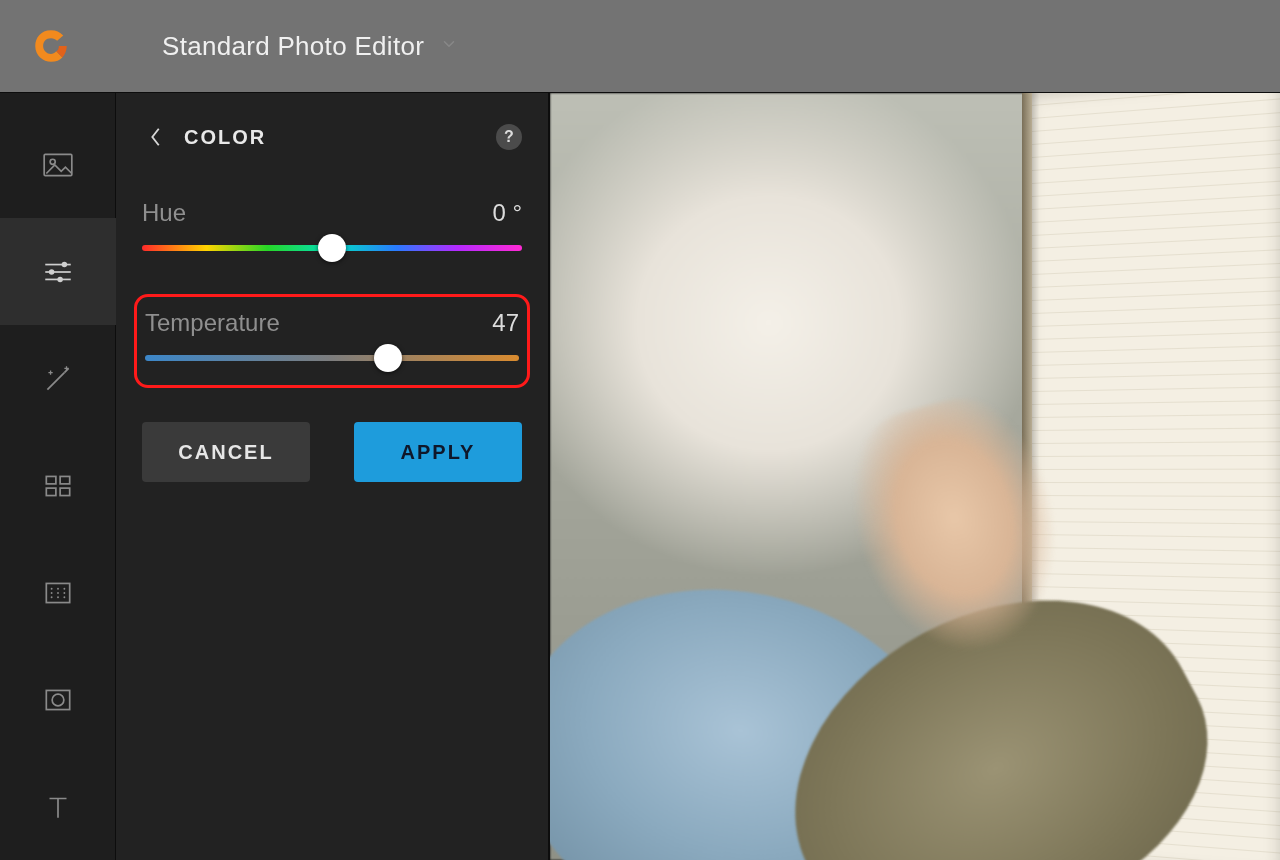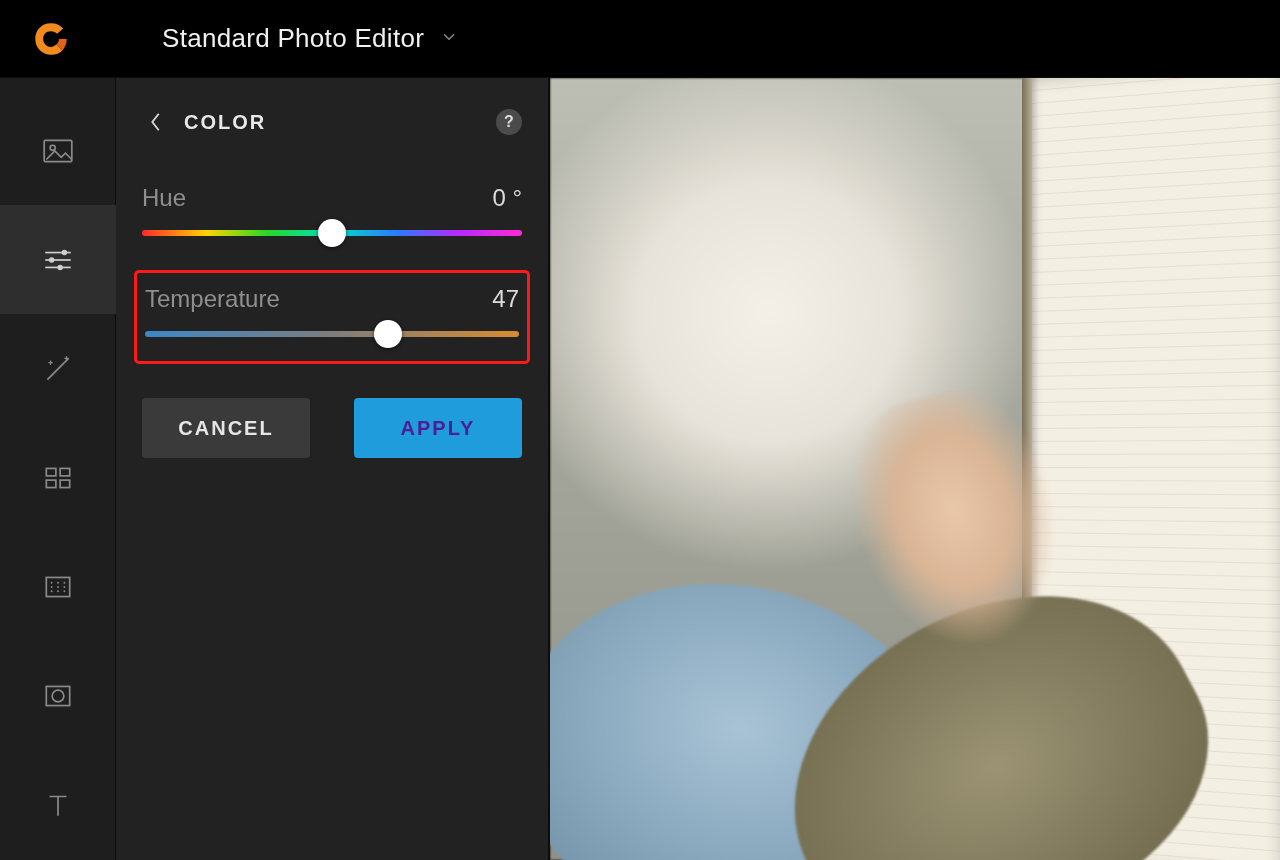--- a/index.html
+++ b/index.html
@@ -1,49 +1,49 @@
 <!DOCTYPE html>
 <html><head>
 <meta charset="utf-8">
 <style>
   * { box-sizing: border-box; margin: 0; padding: 0; }
   html, body { width: 1280px; height: 860px; overflow: hidden; font-family: -apple-system, "Segoe UI", Helvetica, Arial, sans-serif; background:#1a1a1a; }
   .app { width:1280px; height:860px; display:flex; flex-direction:column; }
-  .topbar { height:78px; background:#000000; display:flex; align-items:center; padding:0 30px 0 30px; border-bottom:1px solid #0d0d0d; }
+  .topbar { height:93px; background:#737373; display:flex; align-items:center; padding:0 30px 0 30px; border-bottom:1px solid #0d0d0d; }
   .logo { width:42px; height:42px; margin-right: 90px; }
   .app-title { color:#f0f0f0; font-size:26px; font-weight:400; letter-spacing:0.3px; }
   .title-caret { margin-left:16px; color:#888; }
   .title-caret svg { width:18px; height:18px; }
   .body { flex:1; display:flex; min-height:0; }
   .toolrail { width:116px; background:#1e1e1e; border-right:1px solid #0d0d0d; display:flex; flex-direction:column; align-items:center; padding-top:18px; gap:0; }
   .tool { width:116px; height:116px; display:flex; align-items:center; justify-content:center; color:#8a8a8a; cursor:pointer; }
   .tool.active { background:#2e2e2e; color:#cfcfcf; }
   .tool svg { width:34px; height:34px; stroke:currentColor; fill:none; stroke-width:1.6; }
   .tool.grid svg rect { fill:none; }
   .panel { width:434px; background:#222222; padding:20px 26px 0 26px; display:flex; flex-direction:column; position:relative; border-right:2px solid #0d0d0d;}
   .panel-header { display:flex; align-items:center; height:48px; margin-bottom:30px; }
   .back-btn { width:28px; height:28px; color:#d8d8d8; cursor:pointer; margin-right:14px; display:flex; align-items:center; justify-content:center;}
   .back-btn svg { width:16px; height:22px; stroke:#d8d8d8; stroke-width:2; fill:none; }
   .panel-title { color:#e8e8e8; font-size:20px; font-weight:600; letter-spacing:2px; }
   .help-btn { margin-left:auto; width:26px; height:26px; border-radius:50%; background:#4b4b4b; color:#ddd; display:flex; align-items:center; justify-content:center; font-size:16px; font-weight:700; cursor:pointer;}
-  .sliders { display:flex; flex-direction:column; gap:0; }
+  .sliders { display:flex; flex-direction:column; gap:9px; }
   .slider-block { padding: 8px 0 16px 0; }
-  .slider-block.highlight { border:3px solid #ff1a1a; border-radius:5px; padding:12px 8px 24px 8px; margin:0 -8px; }
+  .slider-block.highlight { border:3px solid #ff1a1a; border-radius:14px; padding:12px 8px 24px 8px; margin:0 -8px; }
   .slider-row1 { display:flex; align-items:baseline; justify-content:space-between; margin-bottom:18px; }
   .slider-label { color:#8f8f8f; font-size:24px; font-weight:400; }
   .slider-value { color:#dcdcdc; font-size:24px; font-weight:400; }
   .track { position:relative; height:6px; border-radius:3px; }
   .track.hue { background: linear-gradient(90deg,#ff2a2a 0%,#ffd400 17%,#27d727 33%,#00e0c0 50%,#2a7bff 67%,#b52aff 83%,#ff2ad4 100%); }
   .track.saturation { background: linear-gradient(90deg,#8c8c8c 0%,#9a5b4a 50%,#ff2a2a 100%); }
   .track.temperature { background: linear-gradient(90deg,#3c87c9 0%,#7d7d7d 50%,#d98b2f 100%); }
   .thumb { position:absolute; top:50%; width:28px; height:28px; background:#ffffff; border-radius:50%; transform:translate(-50%,-50%); box-shadow:0 1px 4px rgba(0,0,0,0.6); cursor:grab; }
   .buttons { display:flex; gap:44px; margin-top:34px; }
   .btn { flex:1; height:60px; border:none; border-radius:4px; font-size:20px; font-weight:700; letter-spacing:2px; cursor:pointer; }
   .btn.cancel { background:#3a3a3a; color:#e6e6e6; }
-  .btn.apply { background:#1e9cdc; color:#4c1d95;text-align:center; }
+  .btn.apply { background:#1e9cdc; color:#0f172a;text-align:center; }
   .canvas { flex:1; position:relative; overflow:hidden; background:#0d0d0d; }
   .photo { position:absolute; inset:0; }
   
   .photo .bg { position:absolute; inset:0; background:
       radial-gradient(ellipse 60% 55% at 30% 30%, #f4f0e8 0%, #e8e3da 30%, rgba(232,227,218,0) 60%),
       linear-gradient(180deg,#bdbfb5 0%, #a7a99e 40%, #8f9186 100%);
       filter: blur(1px);
   }
   .photo .book { position:absolute; right:0; top:0; bottom:0; width:34%; background:
       linear-gradient(90deg, rgba(0,0,0,0.15) 0%, rgba(0,0,0,0) 3%),

